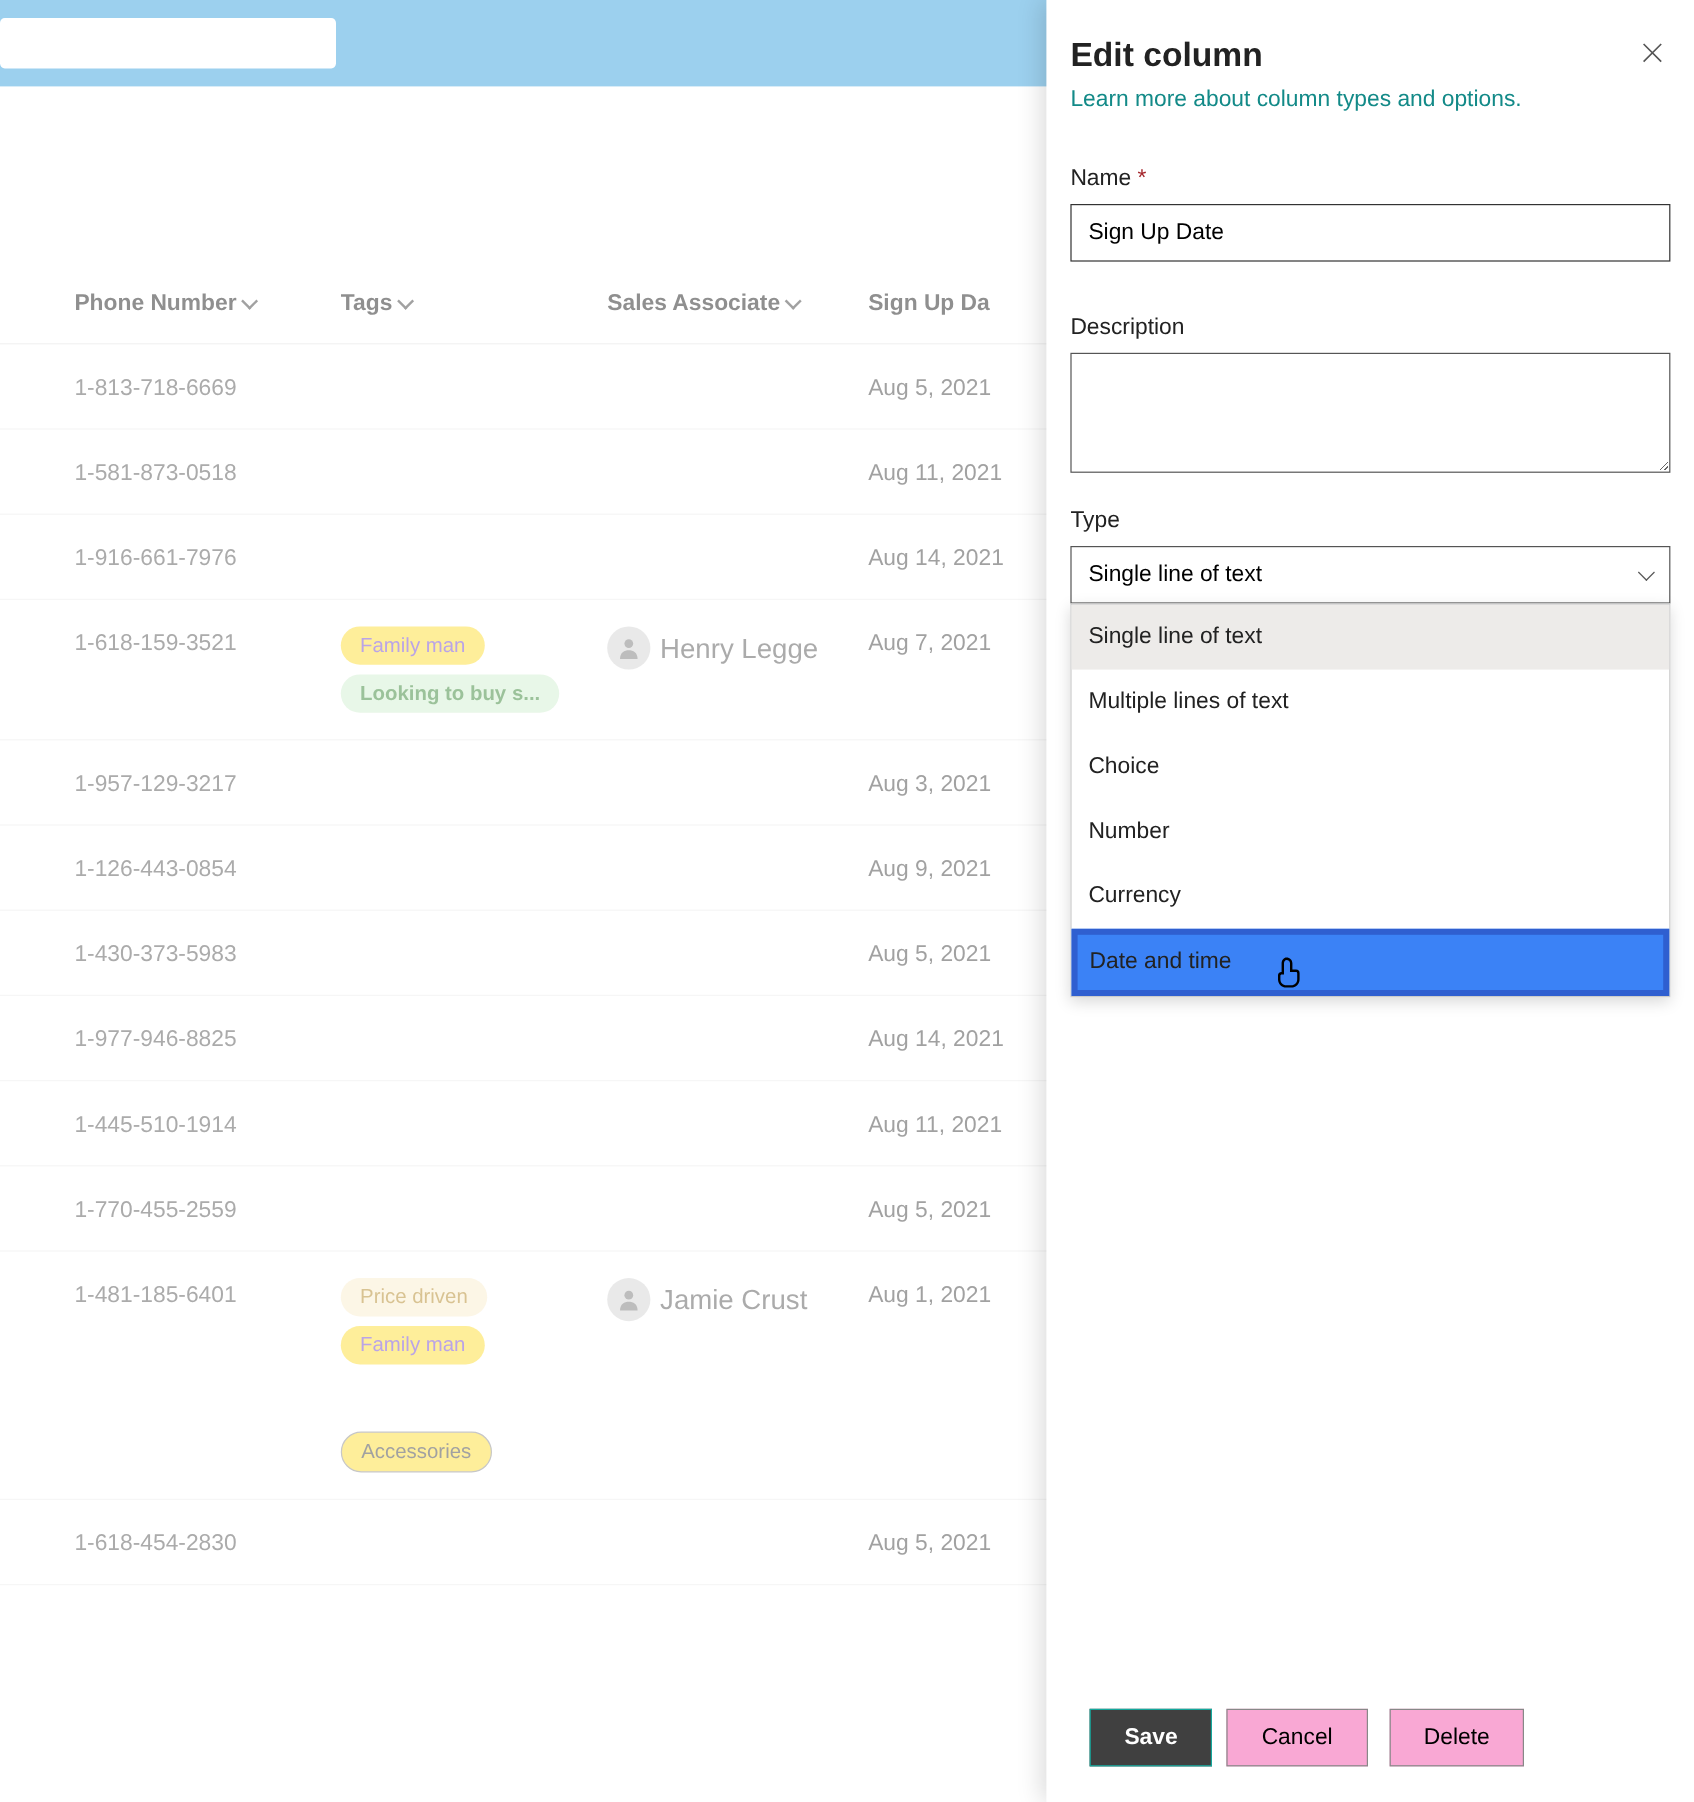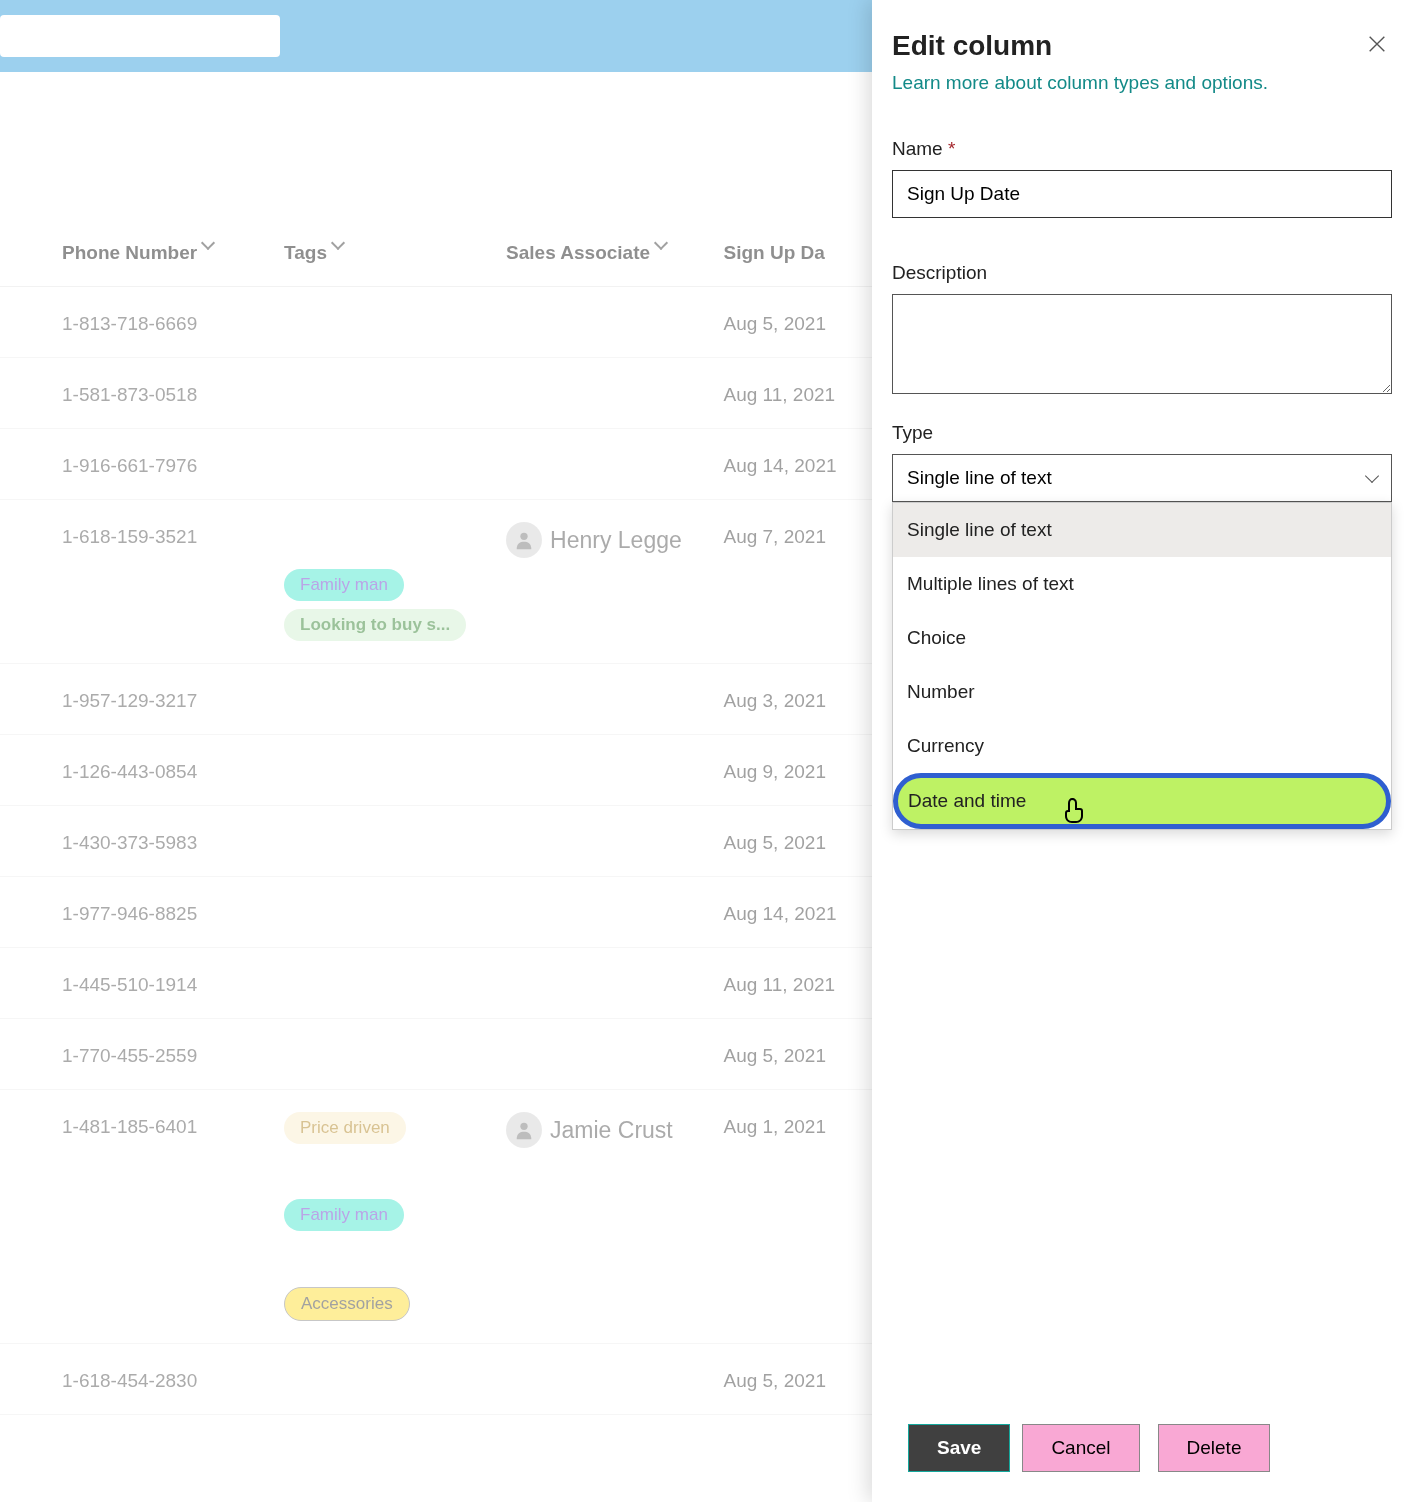--- a/index.html
+++ b/index.html
@@ -47,21 +47,21 @@
       padding: 0 0 22px 62px;
       font-weight: 600;
       font-size: 19px;
       color: #333;
       border-bottom: 1px solid #e8e8e8;
     }
     .col-phone { width: 240px; }
     .col-tags { width: 240px; }
     .col-sales { width: 235px; }
     .col-signup { width: 180px; }
-    .header-cell { display: flex; gap: 6px; cursor: pointer; }
+    .header-cell { display: flex; align-items: center; gap: 6px; cursor: pointer; }
     .chevron {
       display: inline-block;
       width: 10px;
       height: 10px;
       border-right: 2px solid #555;
       border-bottom: 2px solid #555;
       transform: rotate(45deg);
       margin-top: -4px;
     }
     .table-row {
@@ -79,21 +79,21 @@
     .tag {
       display: inline-block;
       padding: 6px 16px;
       border-radius: 20px;
       font-size: 17px;
       white-space: nowrap;
       max-width: 200px;
       overflow: hidden;
       text-overflow: ellipsis;
     }
-    .tag-purple { background: #5eead4; color: #8259d4; margin-top: 47px; }
+    .tag-purple { background: #fde047; color: #8259d4; }
     .tag-green { background: #d6f0d5; color: #4a9048; font-weight: bold; }
     .tag-orange { background: #faeed2; color: #b9923a; }
     .tag-outline { background: #fde047; border: 1px solid #999; color: #555; margin-top: 48px; }
     .avatar {
       width: 36px;
       height: 36px;
       border-radius: 50%;
       background: #d8d8d8;
       display: inline-flex;
       align-items: center;
@@ -183,21 +183,21 @@
       box-shadow: 0 4px 12px rgba(0,0,0,0.15);
       background: #fff;
     }
     .dropdown-item {
       padding: 16px 14px;
       font-size: 19px;
       cursor: pointer;
       color: #222;
     }
     .dropdown-item.selected { background: #edebe9; }
-    .dropdown-item.hover { background: #bef264; border-radius: 28px; }
+    .dropdown-item.hover { background: #3b82f6; }
     .dropdown-item.highlighted {
       border: 5px solid #2f5fd0;
       padding: 12px 10px;
     }
     .panel-footer {
       position: absolute;
       bottom: 30px;
       left: 36px;
       right: 36px;
       display: flex;

